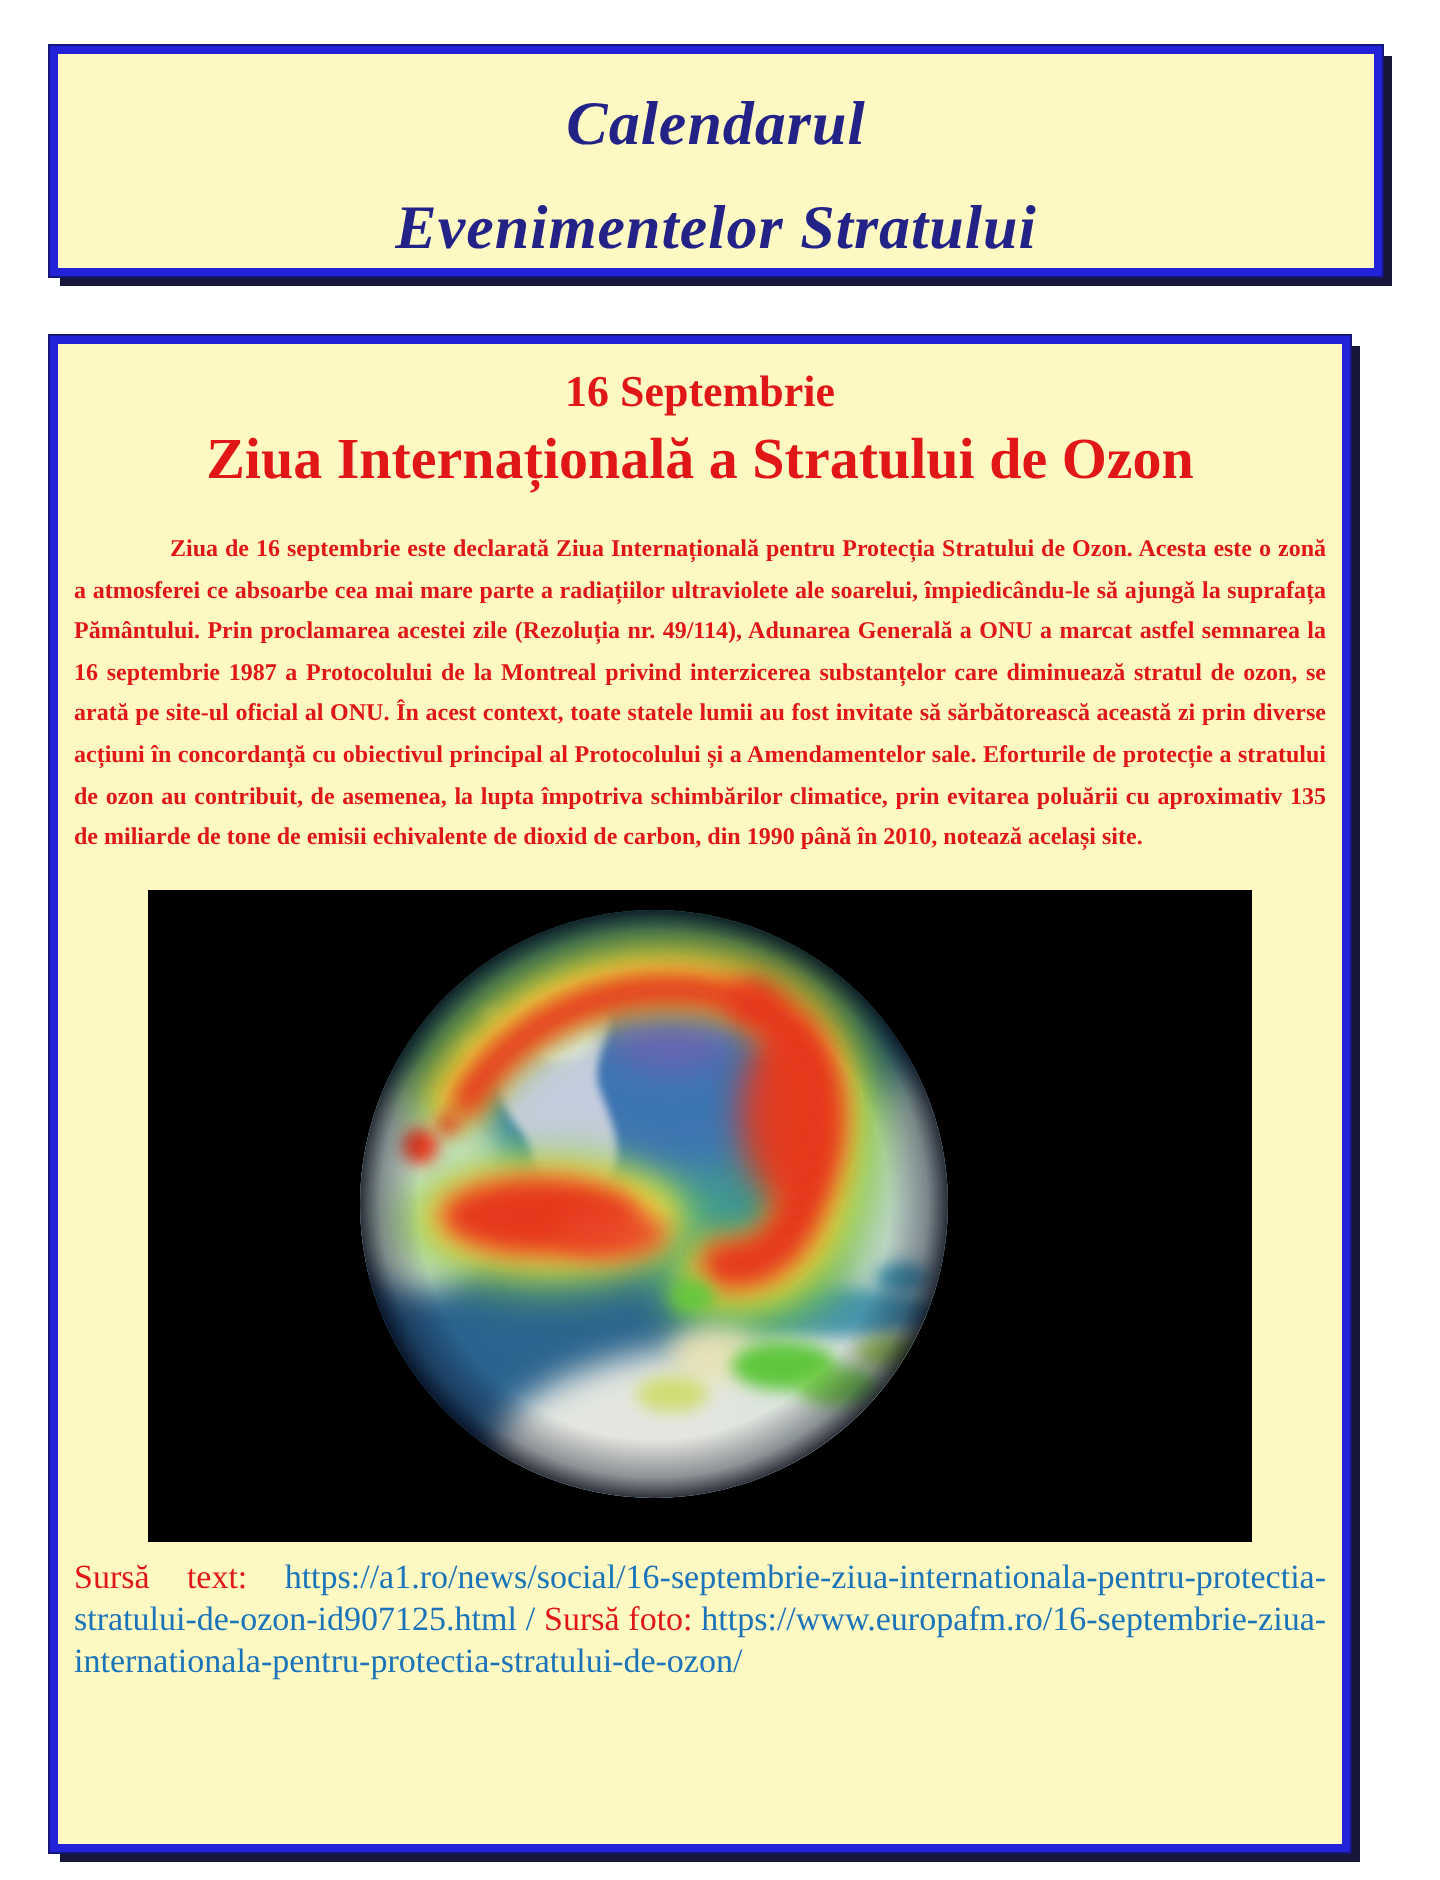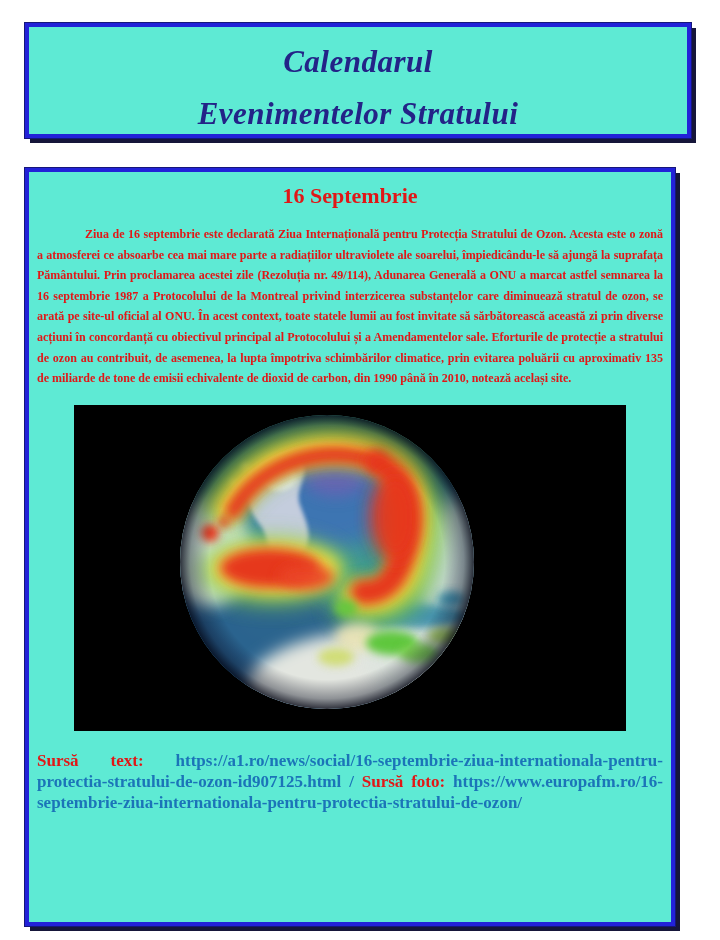--- a/index.html
+++ b/index.html
@@ -6,21 +6,21 @@
   .page{
     position:relative;
     width:720px;height:940px;
     background:#ffffff;
     font-family:"Liberation Serif", serif;
     overflow:hidden;
   }
   .boxed{
     position:absolute;
     box-sizing:border-box;
-    background:#5eead4;
+    background:#fef9c3;
     border:4px solid #2222d8;
     outline:1px solid #16167a;
     box-shadow:5px 5px 0 #16163a;
   }
   .banner{
     left:25px;top:23px;width:666px;height:115px;
     text-align:center;
     padding-top:9px;
   }
   .banner-line{
@@ -60,43 +60,44 @@
     color:#e11717;
     line-height:20.6px;
   }
   .photo{
     margin:16px auto 0 auto;
     width:552px;height:326px;
     background:#000;
   }
   .photo svg{display:block;}
   .sources{
-    margin:19px 0 0 0;
+    margin:7px 0 0 0;
     text-align:justify;
     font-size:17px;
-    font-weight:bold;
+    font-weight:normal;
     line-height:21px;
   }
   .src-label{color:#e11717;}
   .src-link{color:#1b74b8;text-decoration:none;cursor:pointer;}
 </style>
 </head>
 <body>
 
 <div class="page">
 
   <header class="boxed banner">
     <div class="banner-line">Calendarul</div>
     <div class="banner-line">Evenimentelor Stratului</div>
   </header>
 
   <section class="boxed content">
 
     <div class="date-heading">16 Septembrie</div>
 
+    <h1 class="article-title">Ziua Internațională a Stratului de Ozon</h1>
 
     <p class="article-body">Ziua de 16 septembrie este declarată Ziua Internațională pentru Protecția Stratului de Ozon. Acesta este o zonă a atmosferei ce absoarbe cea mai mare parte a radiațiilor ultraviolete ale soarelui, împiedicându-le să ajungă la suprafața Pământului. Prin proclamarea acestei zile (Rezoluția nr. 49/114), Adunarea Generală a ONU a marcat astfel semnarea la 16 septembrie 1987 a Protocolului de la Montreal privind interzicerea substanțelor care diminuează stratul de ozon, se arată pe site-ul oficial al ONU. În acest context, toate statele lumii au fost invitate să sărbătorească această zi prin diverse acțiuni în concordanță cu obiectivul principal al Protocolului și a Amendamentelor sale. Eforturile de protecție a stratului de ozon au contribuit, de asemenea, la lupta împotriva schimbărilor climatice, prin evitarea poluării cu aproximativ 135 de miliarde de tone de emisii echivalente de dioxid de carbon, din 1990 până în 2010, notează același site.</p>
 
     <figure class="photo" style="margin-top:16px;">
       <svg width="552" height="326" viewBox="0 0 552 326" aria-hidden="true">
         <defs>
           <radialGradient id="ocean" cx="45%" cy="42%" r="65%">
             <stop offset="0%" stop-color="#46a391"></stop>
             <stop offset="45%" stop-color="#3b9194"></stop>
             <stop offset="75%" stop-color="#2f81a0"></stop>

